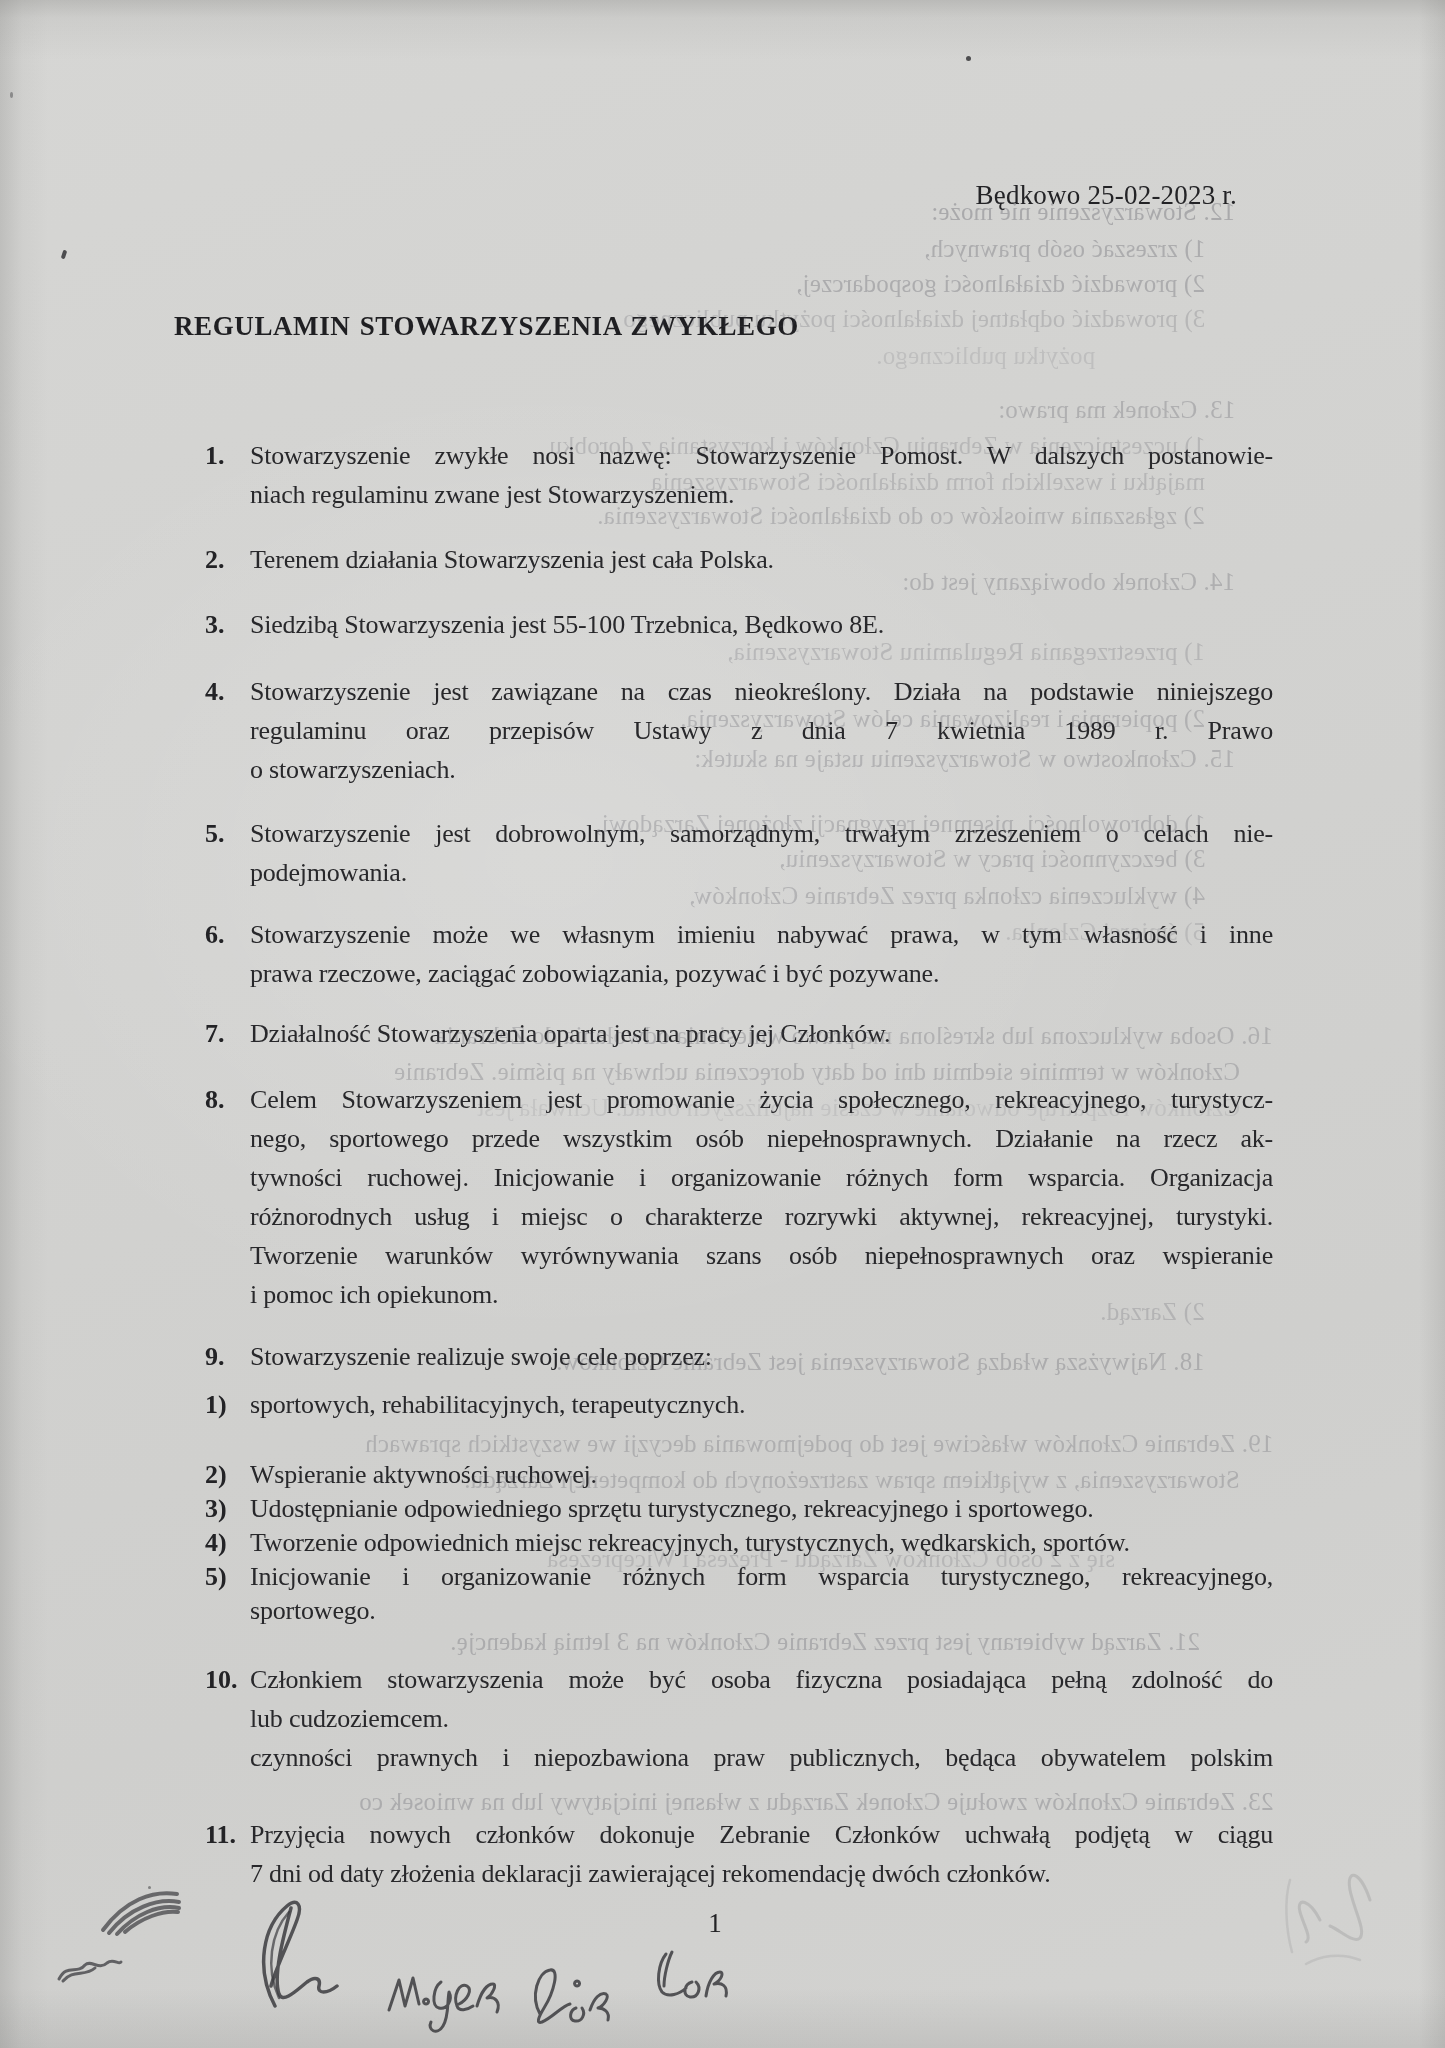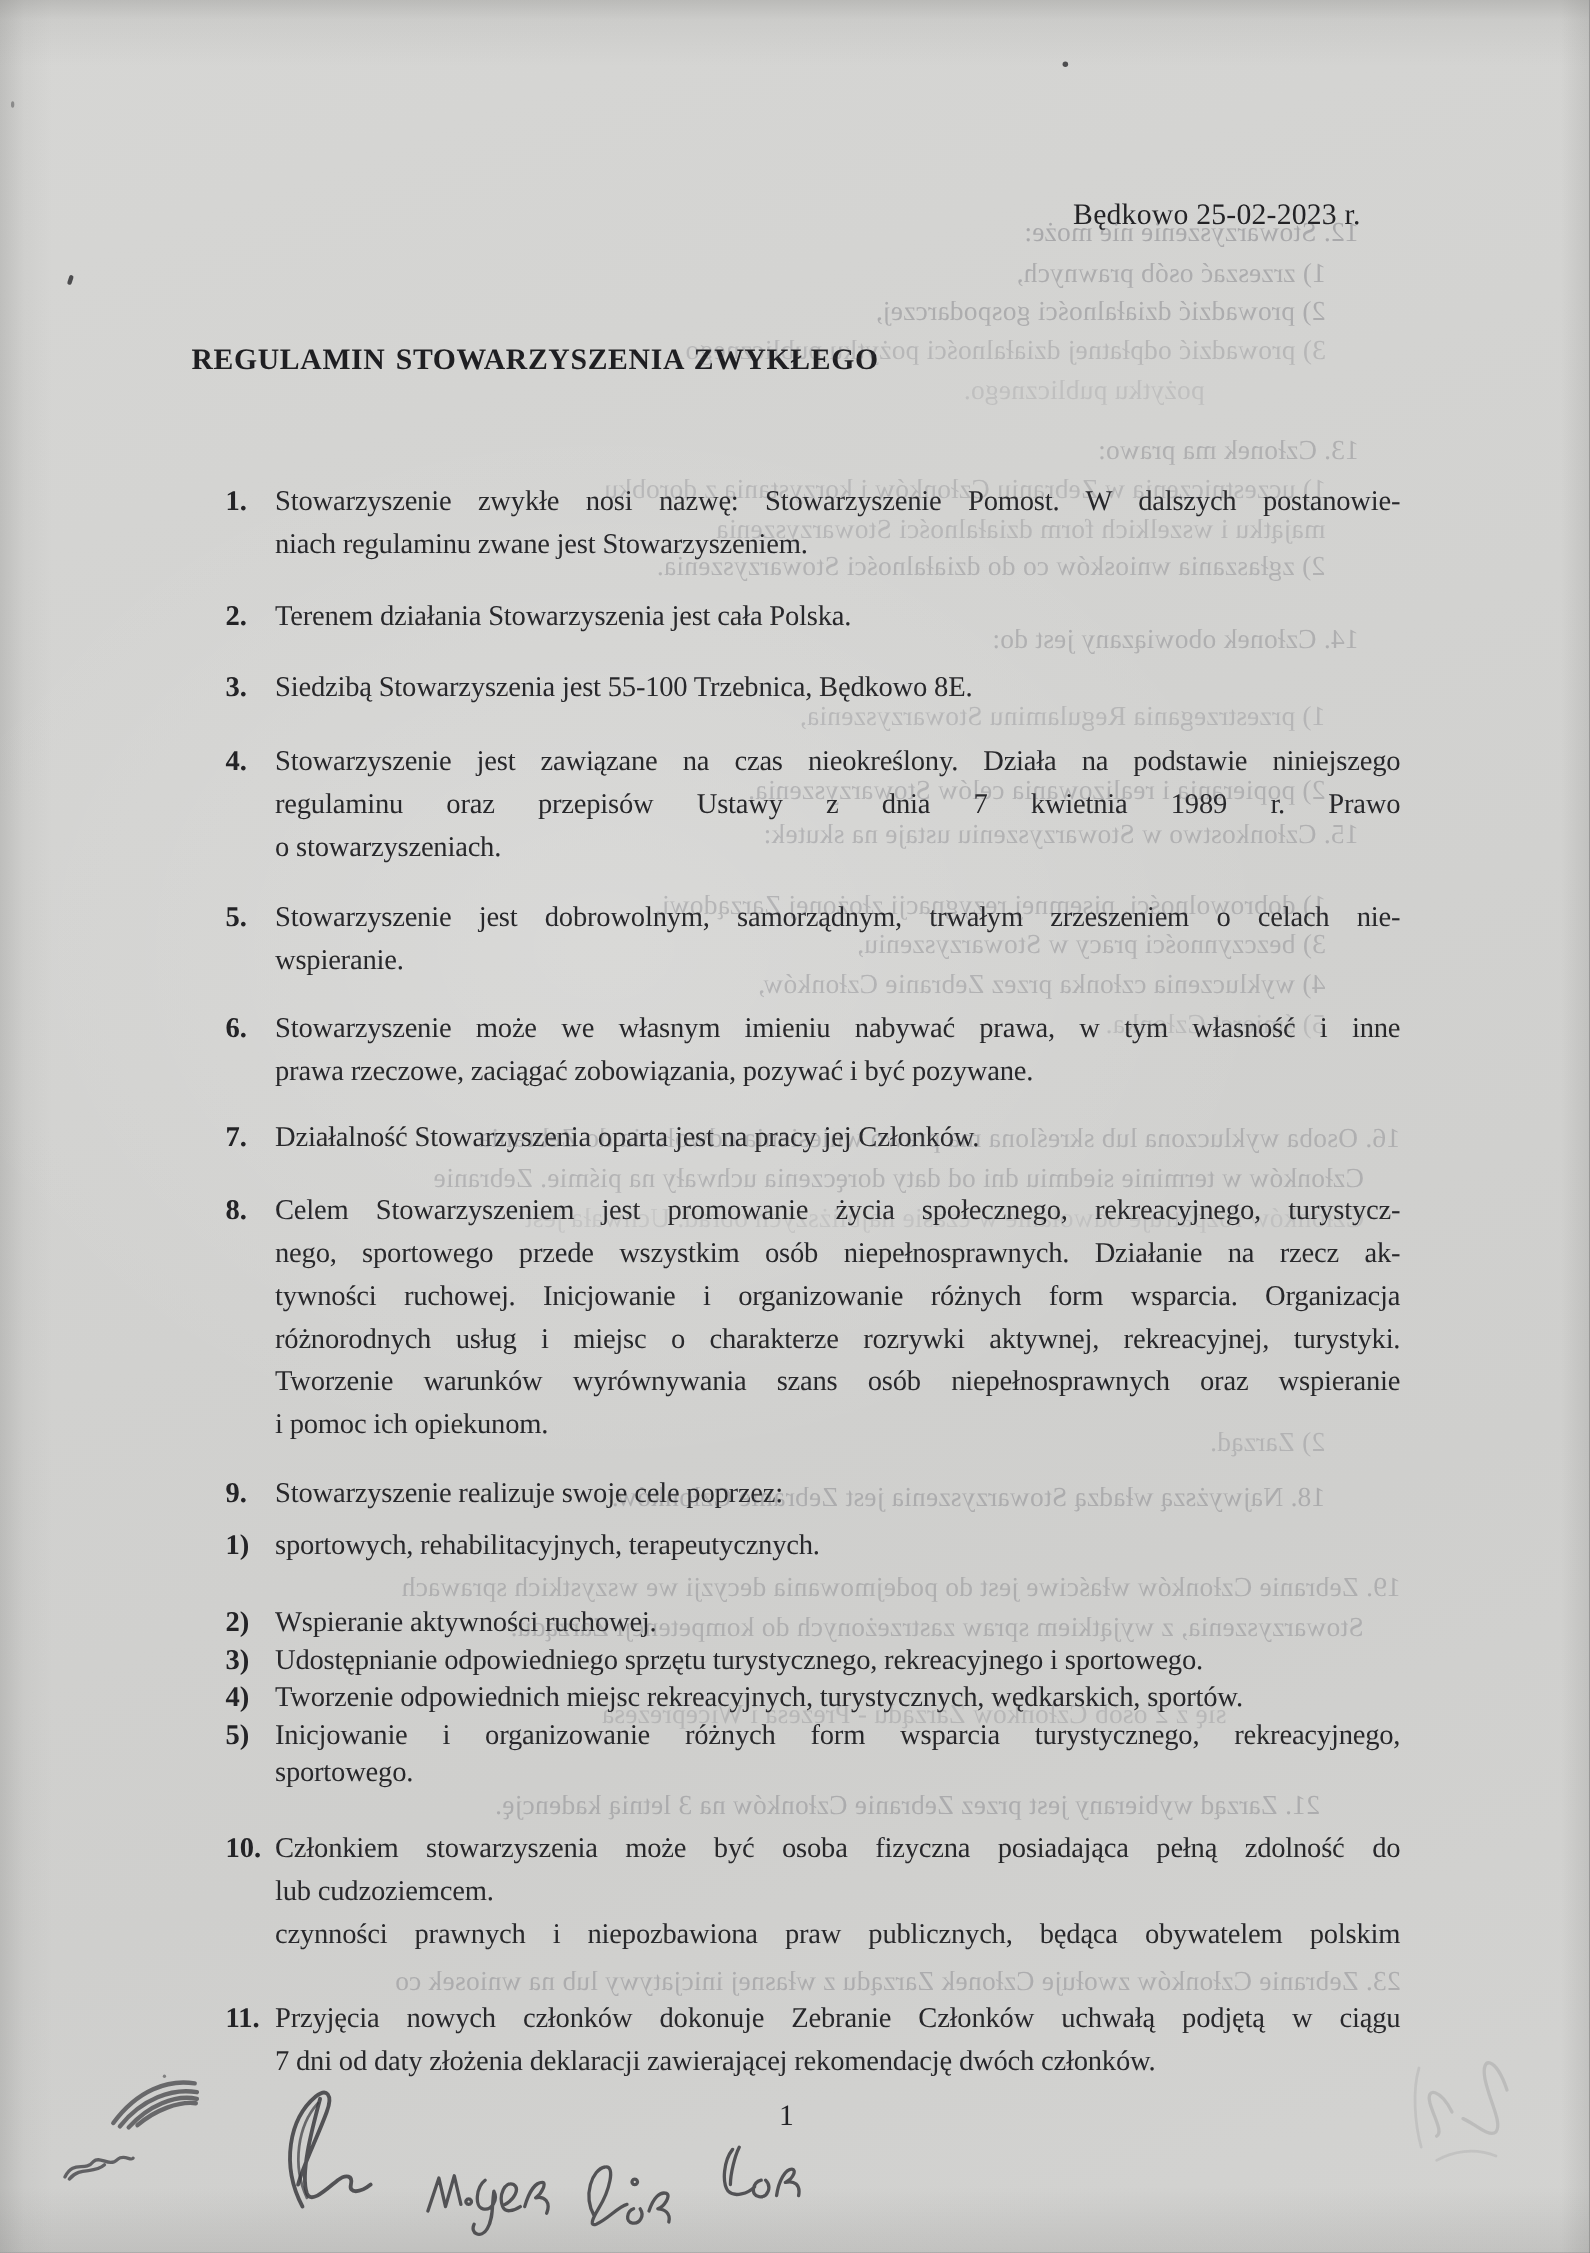--- a/index.html
+++ b/index.html
@@ -92,21 +92,21 @@
         <div class="lines">
           <div class="line j">Stowarzyszenie jest zawiązane na czas nieokreślony. Działa na podstawie niniejszego</div>
           <div class="line j">regulaminu oraz przepisów Ustawy z dnia 7 kwietnia 1989 r. Prawo</div>
           <div class="line">o stowarzyszeniach.</div>
         </div>
       </div>
       <div class="item" style="top: 814px;">
         <span class="num">5.</span>
         <div class="lines">
           <div class="line j">Stowarzyszenie jest dobrowolnym, samorządnym, trwałym zrzeszeniem o celach nie-</div>
-          <div class="line">wspieranie.</div>
+          <div class="line">podejmowania.</div>
         </div>
       </div>
       <div class="item" style="top: 915px;">
         <span class="num">6.</span>
         <div class="lines">
           <div class="line j">Stowarzyszenie może we własnym imieniu nabywać prawa, w tym własność i inne</div>
           <div class="line">prawa rzeczowe, zaciągać zobowiązania, pozywać i być pozywane.</div>
         </div>
       </div>
       <div class="item" style="top: 1014px;">

